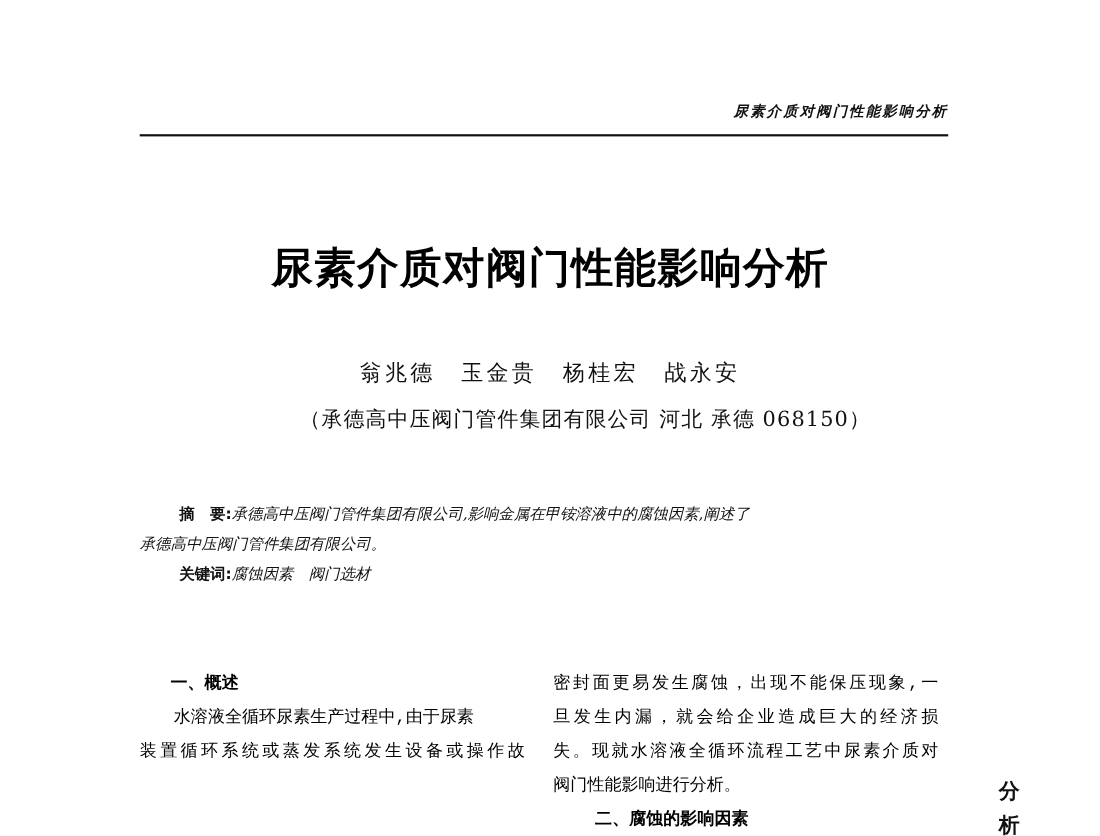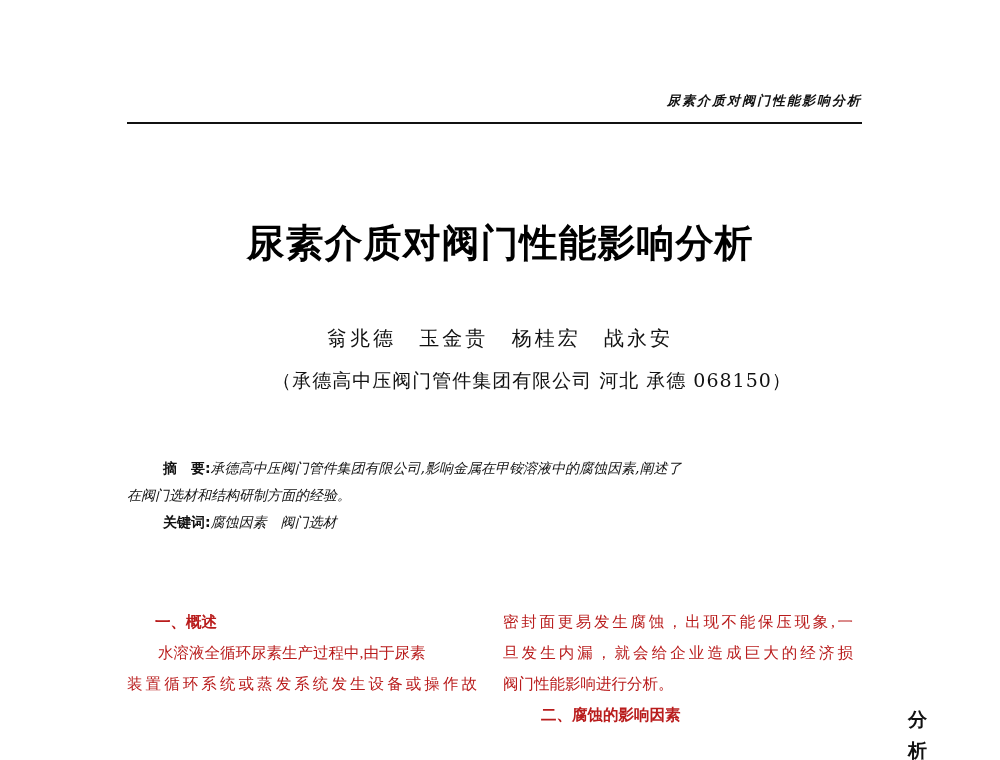--- a/index.html
+++ b/index.html
@@ -26,21 +26,21 @@
     font-size:19px; letter-spacing:1px;margin-left:32px;
   }
   .abstract {
     position:absolute; left:127px; top:455px; width:740px;
     font-size:14px; line-height:27px; font-style:italic;
   }
   .abstract .label { font-weight:bold; font-style:normal; font-family:"DejaVu Sans", sans-serif; }
   .abstract .indent { padding-left:36px; }
   .col {
     position:absolute; top:606px; width:350px;
-    font-family:Liberation Serif, serif; font-size:15.5px; line-height:31px; color:#b91c1c;
+    font-family:Liberation Mono, monospace; font-size:15.5px; line-height:31px; color:#000000;
   }
   .col.left { left:127px; }
   .col.right { left:503px; }
   .heading { font-weight:bold; padding-left:28px; }
   .para-indent { text-indent:31px; }
   .just { text-align:justify; text-align-last:justify; }
   .side-tab {
     position:absolute; left:908px; top:704px; width:24px;
     font-family:"DejaVu Sans", sans-serif; font-weight:bold; font-size:19px; line-height:31px;
   }
@@ -53,35 +53,36 @@
 
 <div class="title">尿素介质对阀门性能影响分析</div>
 
 <div class="authors">翁兆德 玉金贵 杨桂宏 战永安</div>
 <div class="affil">（承德高中压阀门管件集团有限公司 河北 承德 068150）</div>
 
 <div class="abstract">
   <div class="indent">
     <span class="label">摘　要:</span><span>承德高中压阀门管件集团有限公司,影响金属在甲铵溶液中的腐蚀因素,阐述了</span>
   </div>
-  <div>在阀门选材和结构研制方面的经验。</div>
+  <div>承德高中压阀门管件集团有限公司。</div>
   <div class="indent">
     <span class="label">关键词:</span><span>腐蚀因素　阀门选材</span>
   </div>
 </div>
 
 <div class="col left">
   <div class="heading">一、概述</div>
   <div class="para-indent">水溶液全循环尿素生产过程中,由于尿素</div>
   <div class="just">装置循环系统或蒸发系统发生设备或操作故</div>
 </div>
 
 <div class="col right">
   <div class="just">密封面更易发生腐蚀，出现不能保压现象,一</div>
   <div class="just">旦发生内漏，就会给企业造成巨大的经济损</div>
+  <div class="just">失。现就水溶液全循环流程工艺中尿素介质对</div>
   <div>阀门性能影响进行分析。</div>
   <div class="heading" style="padding-left:38px">二、腐蚀的影响因素</div>
 </div>
 
 <div class="side-tab">
   <div>分</div>
   <div>析</div>
 </div>
 
 </body></html>

